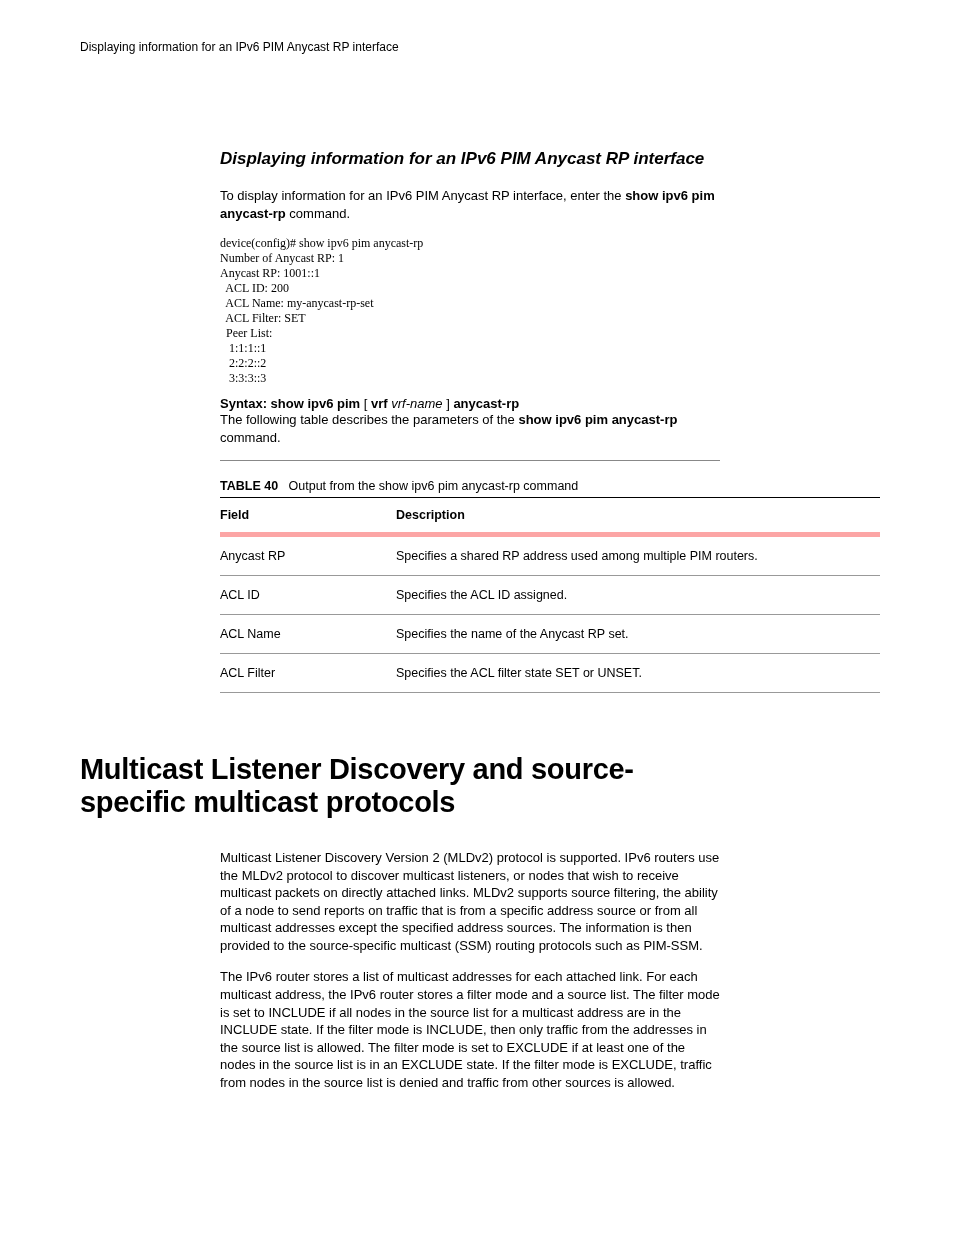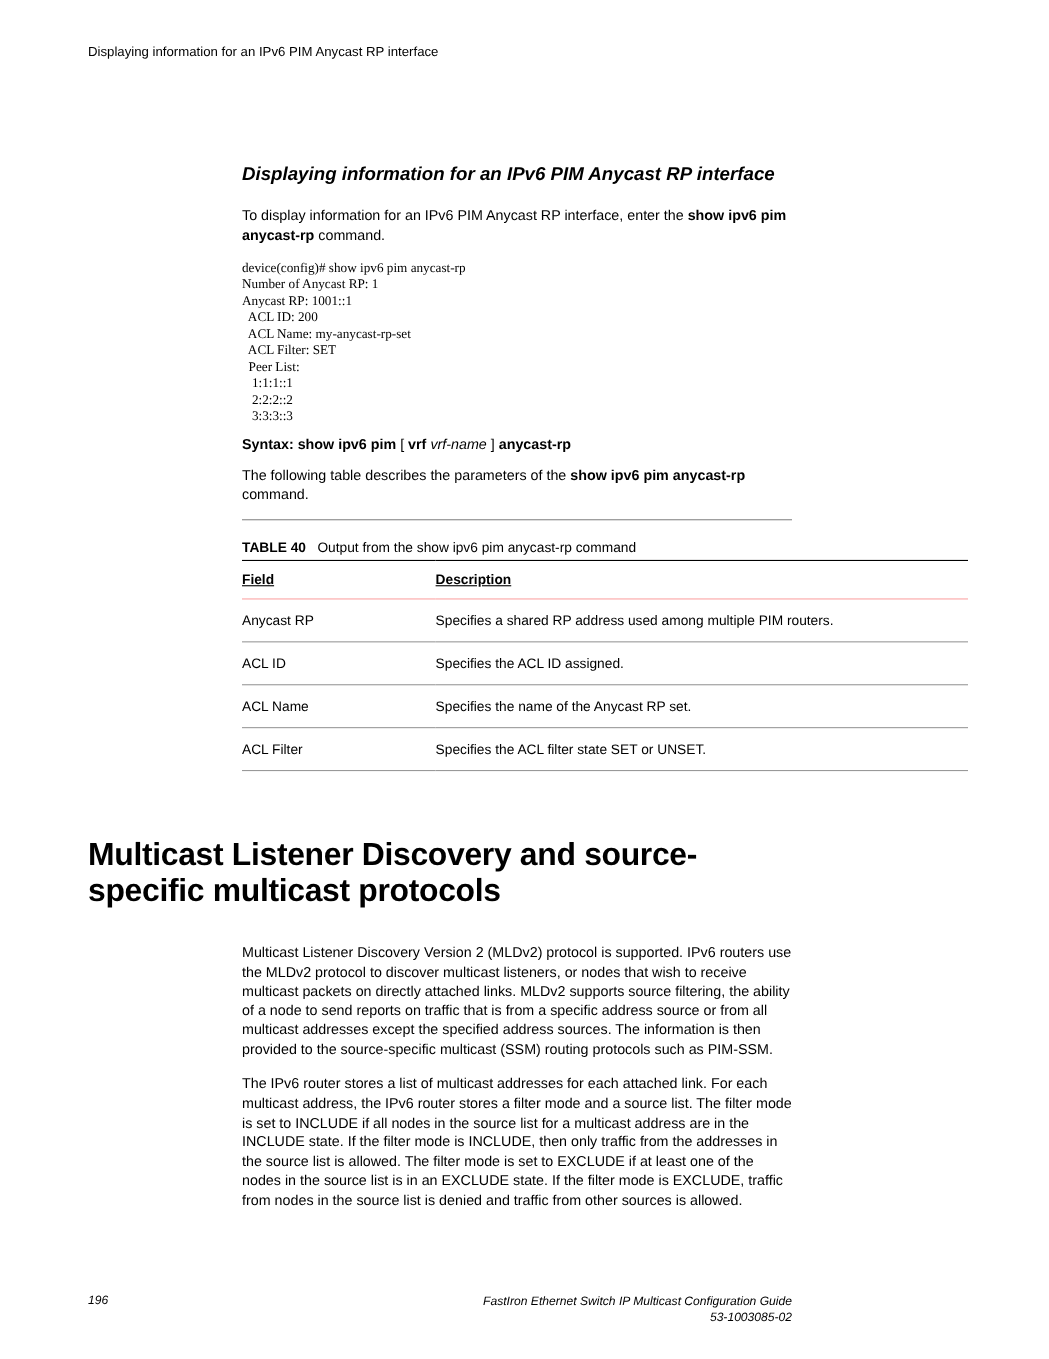--- a/index.html
+++ b/index.html
@@ -36,41 +36,40 @@
     line-height: 1.35;
   }
   .body-block p { margin: 0 0 14px 0; }
   .code-block {
     font-family: Liberation Serif, serif;
     font-size: 12px;
     white-space: pre;
     margin: 10px 0 10px 140px;
     line-height: 1.25;
   }
-  .syntax-line { margin-left: 140px; margin-bottom: 12px; }
+  .syntax-line { margin-left: 140px; }
   .table-caption {
     margin-left: 140px;
     font-size: 12.5px;
     border-top: 1px solid #888;
     padding-top: 18px;
     padding-bottom: 4px;
   }
   table.doc-table {
     margin-left: 140px;
     width: 660px;
     border-collapse: collapse;
     font-size: 12.5px;
   }
   table.doc-table th {
     text-align: left;
     font-weight: bold;
     padding: 10px 6px 10px 0;
     border-top: 1.5px solid #000;
-    border-bottom: 1px solid #fca5a5;
-    text-decoration: underline;
+    border-bottom: 5px solid #fca5a5;
   }
   table.doc-table td {
     padding: 12px 6px 12px 0;
     border-bottom: 1px solid #999;
     vertical-align: top;
   }
   .col-field { width: 170px; }
   h1.chapter {
     font-family: Arial, Helvetica, sans-serif;
     font-weight: bold;
@@ -159,21 +158,14 @@
     </tbody>
   </table>
 
   <h1 class="chapter">Multicast Listener Discovery and source-specific multicast protocols</h1>
 
   <div class="body-block">
     <p>Multicast Listener Discovery Version 2 (MLDv2) protocol is supported. IPv6 routers use the MLDv2 protocol to discover multicast listeners, or nodes that wish to receive multicast packets on directly attached links. MLDv2 supports source filtering, the ability of a node to send reports on traffic that is from a specific address source or from all multicast addresses except the specified address sources. The information is then provided to the source-specific multicast (SSM) routing protocols such as PIM-SSM.</p>
     <p>The IPv6 router stores a list of multicast addresses for each attached link. For each multicast address, the IPv6 router stores a filter mode and a source list. The filter mode is set to INCLUDE if all nodes in the source list for a multicast address are in the INCLUDE state. If the filter mode is INCLUDE, then only traffic from the addresses in the source list is allowed. The filter mode is set to EXCLUDE if at least one of the nodes in the source list is in an EXCLUDE state. If the filter mode is EXCLUDE, traffic from nodes in the source list is denied and traffic from other sources is allowed.</p>
   </div>
 
-  <div class="footer">
-    <div class="footer-left">196</div>
-    <div class="footer-right">
-      <span>FastIron Ethernet Switch IP Multicast Configuration Guide</span><br>
-      <span>53-1003085-02</span>
-    </div>
-  </div>
 
 </div>
 
 </body></html>

